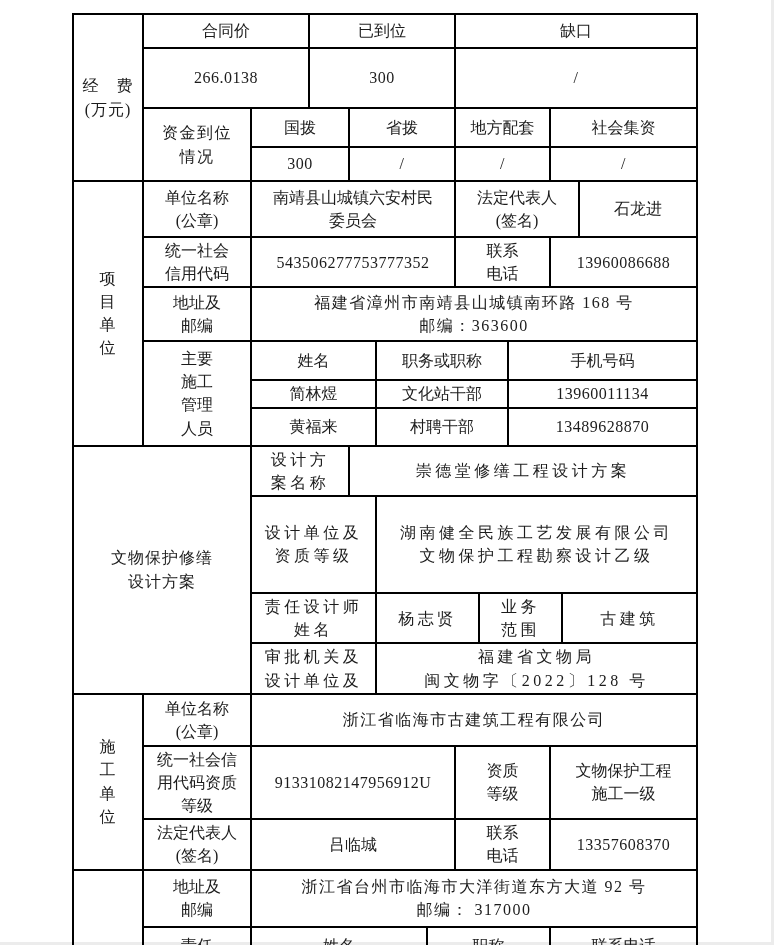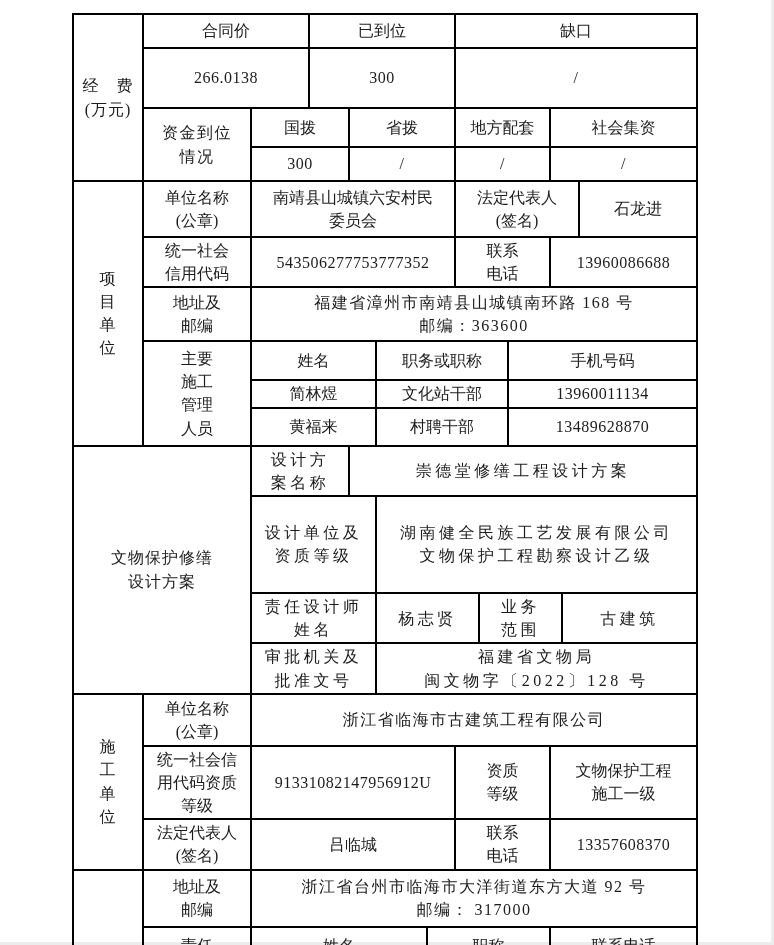--- a/index.html
+++ b/index.html
@@ -148,21 +148,21 @@
   <tr style="height:50px">
     <td colspan="3" class="sp">责任设计师
 姓名</td>
     <td colspan="3" class="sp">杨志贤</td>
     <td colspan="3" class="sp">业务
 范围</td>
     <td colspan="2" class="sp">古建筑</td>
   </tr>
   <tr style="height:48px">
     <td colspan="3" class="sp">审批机关及
-批准文号</td>
+设计单位及</td>
     <td colspan="8" class="sp">福建省文物局
 闽文物字〔2022〕128 号</td>
   </tr>
 
   <tr style="height:52px">
     <td rowspan="3" class="seclab">施
 工
 单
 位</td>
     <td>单位名称

